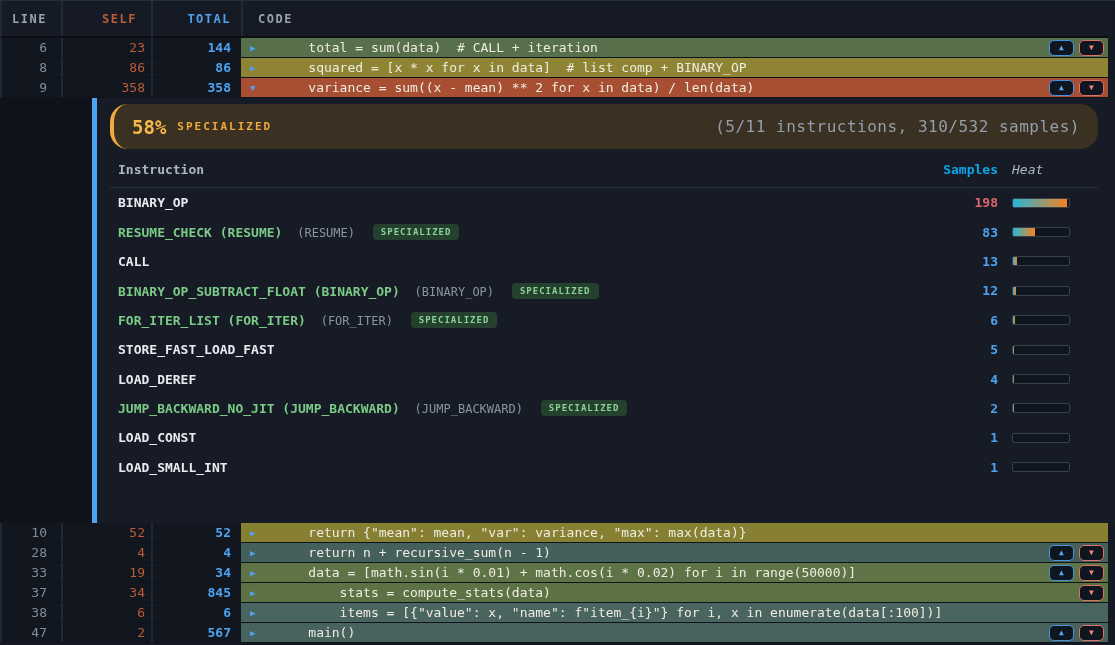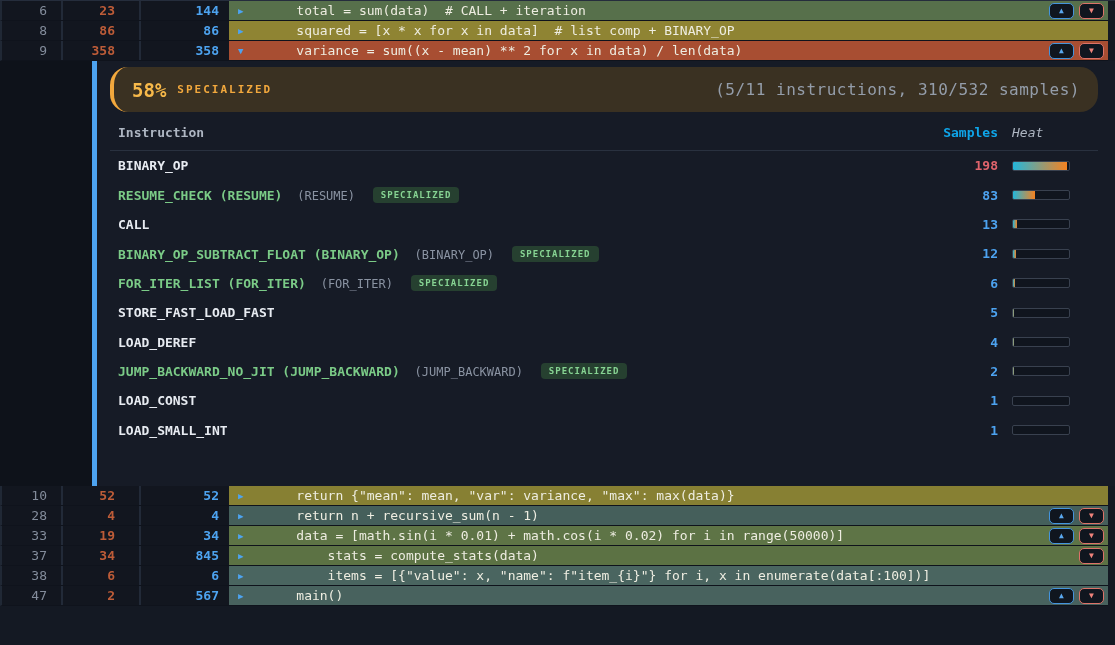--- a/index.html
+++ b/index.html
@@ -14,21 +14,21 @@
   .hc-line  { width:59px;  justify-content:flex-end; padding-right:14px; color:#99a2b1; }
   .hc-self  { width:90px;  justify-content:flex-end; padding-right:14px; color:#bd5c38; border-left:2px solid #222a38; }
   .hc-total { width:90px;  justify-content:flex-end; padding-right:10px; color:#4da3f0; border-left:2px solid #222a38; }
   .hc-code  { flex:1; padding-left:15px; color:#99a2b1; border-left:2px solid #222a38; }
 
   
   .code-row { display:flex; height:20px; width:1108px; background:#12161f;
     border-bottom:1px solid #0f131c; border-left:2px solid #202835; }
   .cell { display:flex; align-items:center; font-size:13px; height:100%; }
   .c-line  { width:59px; justify-content:flex-end; padding-right:14px; color:#838c9b; }
-  .c-self  { width:78px; justify-content:flex-end; padding-right:24px; color:#bd5c38; font-weight:bold; border-left:2px solid #222a38; }
+  .c-self  { width:90px; justify-content:flex-end; padding-right:6px; color:#bd5c38; font-weight:normal; border-left:2px solid #222a38; }
   .c-total { width:90px; justify-content:flex-end; padding-right:10px; color:#4da3f0; font-weight:bold; border-left:2px solid #222a38; }
   .c-code  { flex:1; position:relative; padding-left:9px; overflow:hidden; }
   .tri { width:27px; flex-shrink:0; font-size:9px; color:#4da3f0; }
   .src { white-space:pre; font-size:13px; color:#eeede1; }
   .btns { position:absolute; right:4px; top:50%; transform:translateY(-50%); display:flex; gap:5px; }
   .navbtn { width:25px; height:16px; border-radius:5px; background:#10161f; font-size:8px;
     font-family:inherit; display:flex; align-items:center; justify-content:center; cursor:pointer; padding:0; }
   .navbtn.up   { border:1.5px solid #4494dd; color:#5aa8ee; }
   .navbtn.down { border:1.5px solid #dd7268; color:#ef837b; }
 
@@ -60,20 +60,26 @@
   .irow.hot .isamples { color:#e0646c; }
   .iheat { width:100px; padding-left:14px; }
   .track { width:58px; height:10px; border:1px solid #39414f; border-radius:2px; background:#10151e; overflow:hidden; }
   .fill { height:100%; background:linear-gradient(90deg,#24b6da,#f58220); }
 </style>
 </head>
 <body>
 
 <div class="app">
 
+  <div class="table-header">
+    <div class="hc hc-line">LINE</div>
+    <div class="hc hc-self">SELF</div>
+    <div class="hc hc-total">TOTAL</div>
+    <div class="hc hc-code">CODE</div>
+  </div>
 
   <div id="rows-above">
   <div class="code-row">
     <div class="cell c-line">6</div>
     <div class="cell c-self">23</div>
     <div class="cell c-total">144</div>
     <div class="cell c-code" style="background: rgb(87, 112, 75);">
       <span class="tri">▶</span>
       <span class="src">    total = sum(data)  # CALL + iteration</span>
       <span class="btns">

